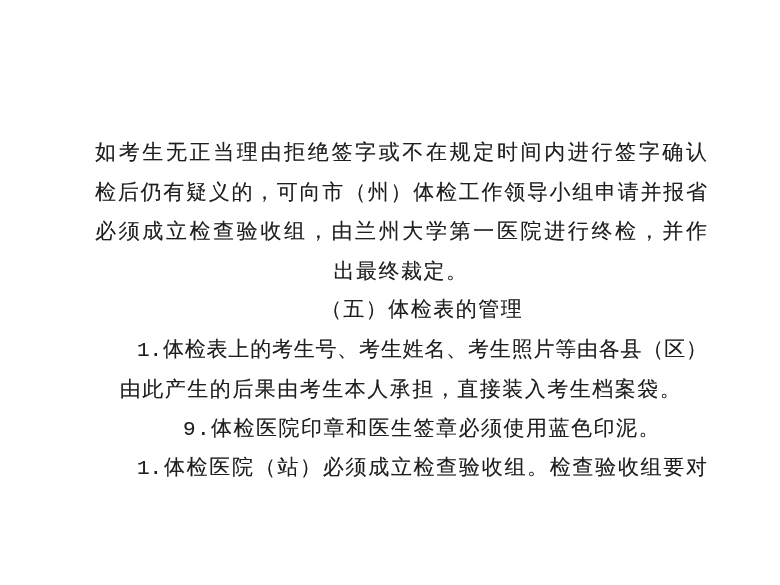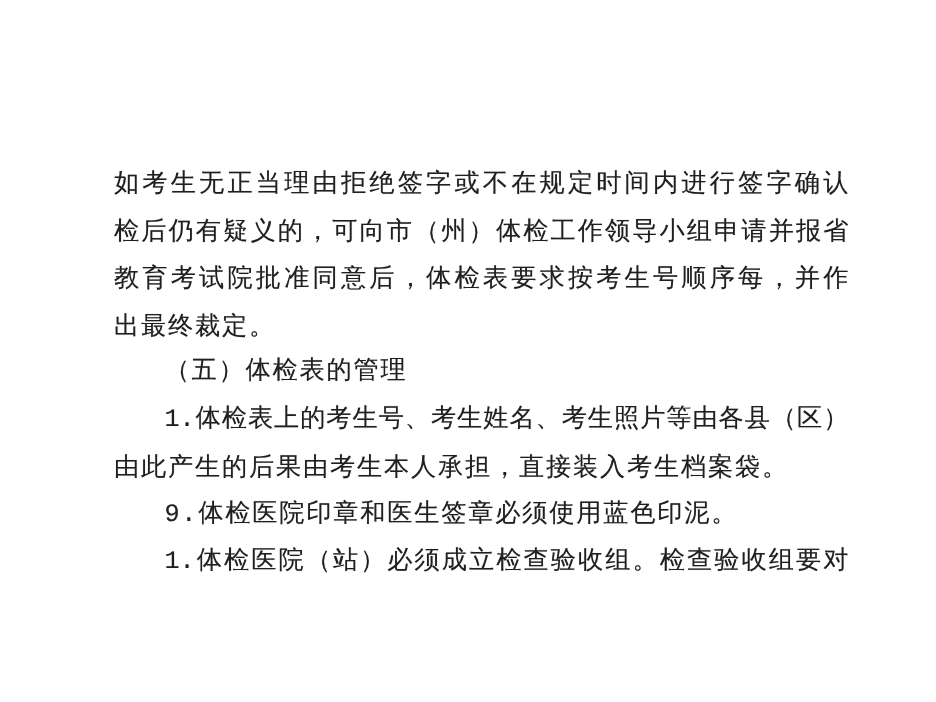--- a/index.html
+++ b/index.html
@@ -29,20 +29,21 @@
     color: #1f1f1f;
     font-size: 21px;
     -webkit-font-smoothing: antialiased;
   }
   .line {
     line-height: 39.5px;
     height: 39.5px;
     white-space: nowrap;
     letter-spacing: 1.5px;
     text-shadow: 0 0 0.6px rgba(40,40,60,0.45); 
+    text-align: center;
   }
   
   .line.fill {
     white-space: normal;
     letter-spacing: 0;
     text-align: justify;
     text-align-last: justify;
     -moz-text-align-last: justify;
   }
   .line.indent {
@@ -53,21 +54,21 @@
     width: 570px;
   }
 </style>
 </head>
 <body>
 
 <div class="page">
   <div class="text-block" id="text-block" style="color: rgb(31, 31, 31);">
       <div class="line fill">如考生无正当理由拒绝签字或不在规定时间内进行签字确认</div>
       <div class="line fill">检后仍有疑义的，可向市（州）体检工作领导小组申请并报省</div>
-      <div class="line fill">教育考试院批准同意后，体检表要求按考生号顺序每，并作</div>
+      <div class="line fill">必须成立检查验收组，由兰州大学第一医院进行终检，并作</div>
       <div class="line">出最终裁定。</div>
       <div class="line indent">（五）体检表的管理</div>
       <div class="line indent fill">1.体检表上的考生号、考生姓名、考生照片等由各县（区）</div>
       <div class="line">由此产生的后果由考生本人承担，直接装入考生档案袋。</div>
       <div class="line indent">9.体检医院印章和医生签章必须使用蓝色印泥。</div>
       <div class="line indent fill">1.体检医院（站）必须成立检查验收组。检查验收组要对</div>
     </div>
 </div>
 
 </body></html>

